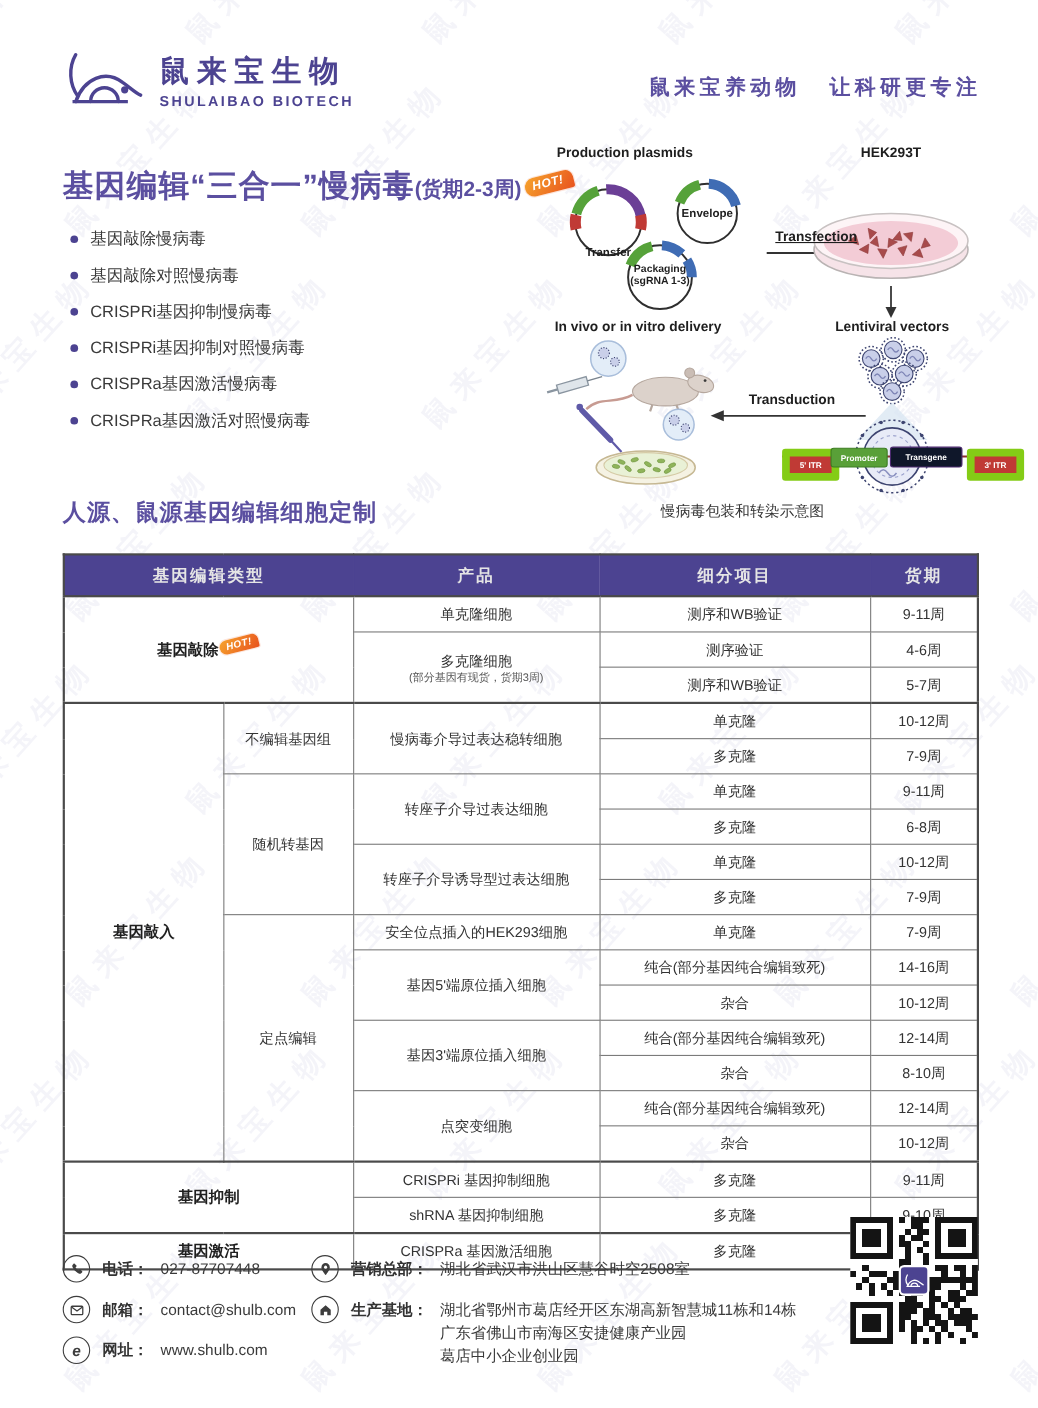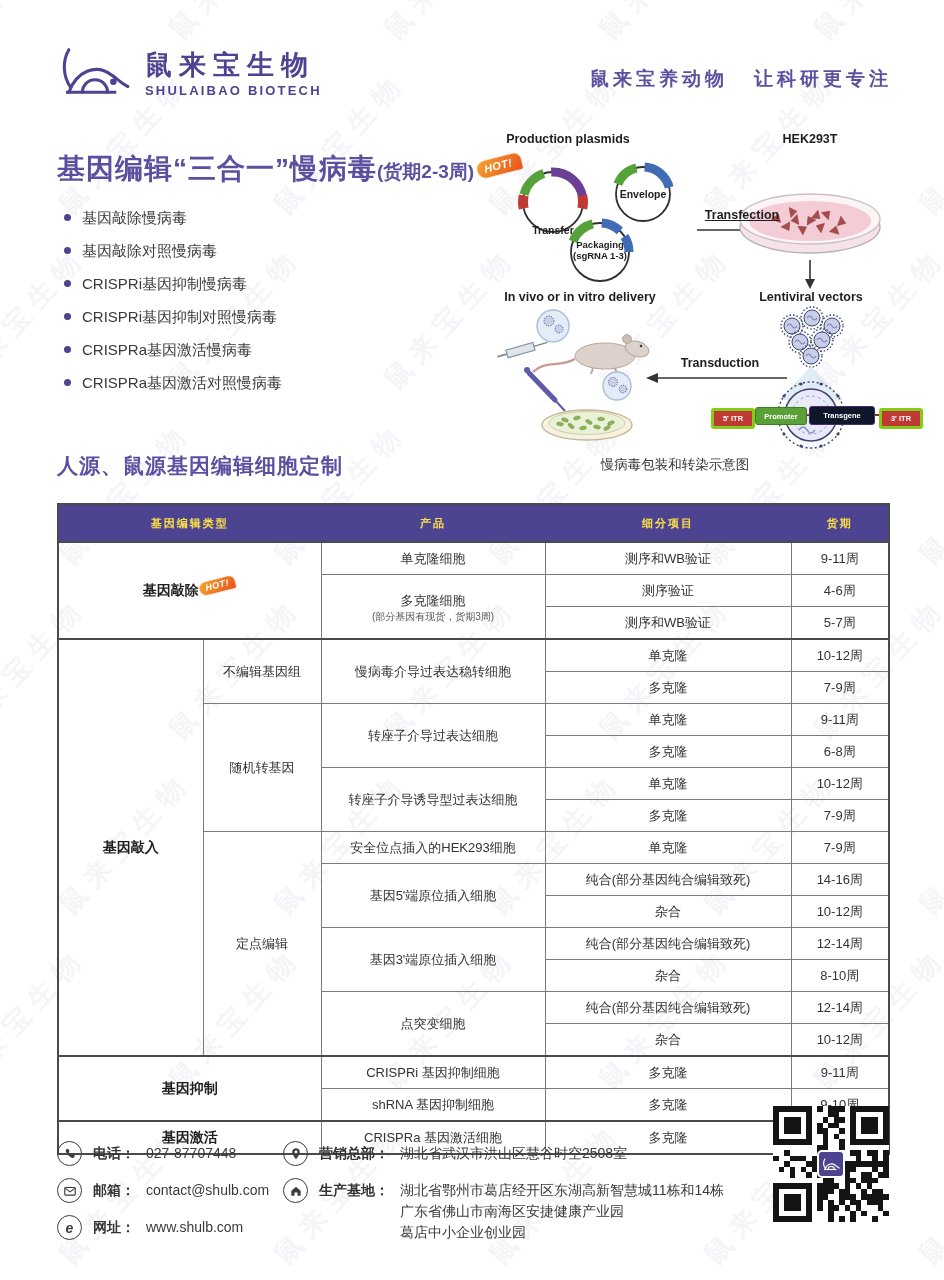--- a/index.html
+++ b/index.html
@@ -33,30 +33,30 @@
   .bullets li::before{content:"";position:absolute;left:2px;top:6px;width:7px;height:7px;border-radius:50%;background:#4c4391;}
 
   
   .diagram{position:absolute;left:465px;top:130px;width:475px;height:348px;}
   .diagram svg.art{position:absolute;left:0;top:0;}
   .dlabel{position:absolute;font-size:12.5px;font-weight:bold;color:#1e1e1e;text-align:center;}
   .plabel{position:absolute;font-size:10.5px;color:#1e1e1e;text-align:center;font-weight:bold;}
   .plabel.small{font-size:9.5px;line-height:10.5px;}
   .cbox{position:absolute;color:#fff;font-size:7.5px;font-weight:bold;text-align:center;
         border-radius:3px;display:flex;align-items:center;justify-content:center;white-space:nowrap;}
-  .cbox.red{background:#c03a35;border:3px solid #84cc16;}
+  .cbox.red{background:#c03a35;border:7px solid #84cc16;}
   .cbox.green{background:#59a038;border:1px solid #3d7d22;}
   .cbox.purple{background:#0f172a;border:1px solid #4c2a70;}
   .dcaption{position:absolute;left:25px;top:326px;width:370px;text-align:center;font-size:13.5px;color:#333;}
 
   
   .s2-title{position:absolute;left:57px;top:452px;font-size:21px;font-weight:bold;color:#5b4fa0;letter-spacing:1px;}
   .tblwrap{position:absolute;left:57px;top:503px;}
   table.custom{border-collapse:collapse;table-layout:fixed;width:831px;border:2px solid #4a4a4a;background:transparent;}
-  table.custom th{background:#4c4391;color:#fde047;font-size:11px;font-weight:bold;height:34px;
+  table.custom th{background:#4c4391;color:#e5e5e5;font-size:15px;font-weight:bold;height:34px;
         border:1px solid #4c4391;letter-spacing:2px;}
   table.custom th + th{border-left:1px solid rgba(255,255,255,.55);}
   table.custom td{border:1px solid #7b7b7b;font-size:13px;color:#333;text-align:center;height:29px;
         padding:1px 4px;background:transparent;}
   table.custom td.type{font-weight:bold;font-size:14px;color:#1f1f1f;}
   table.custom tr.group-top td{border-top:2px solid #4a4a4a;margin-top:36px;}
   .cell-note{font-size:10px;color:#555;margin-top:1px;line-height:11px;}
 
   
   .footer-item{position:absolute;display:flex;align-items:flex-start;gap:11px;font-size:14px;color:#3a3a3a;}

